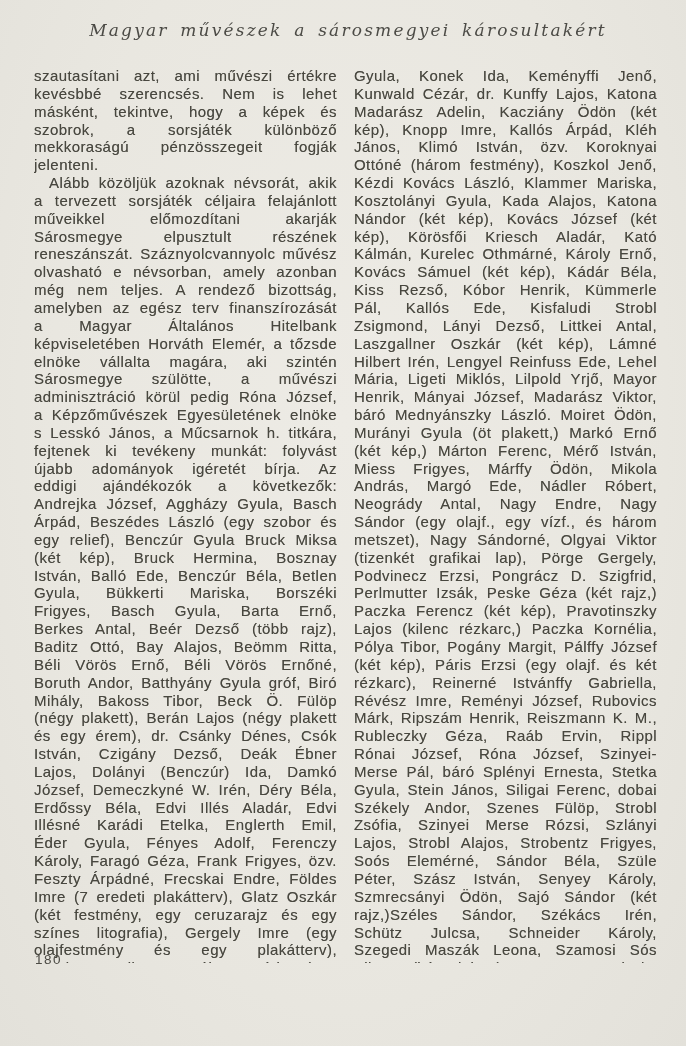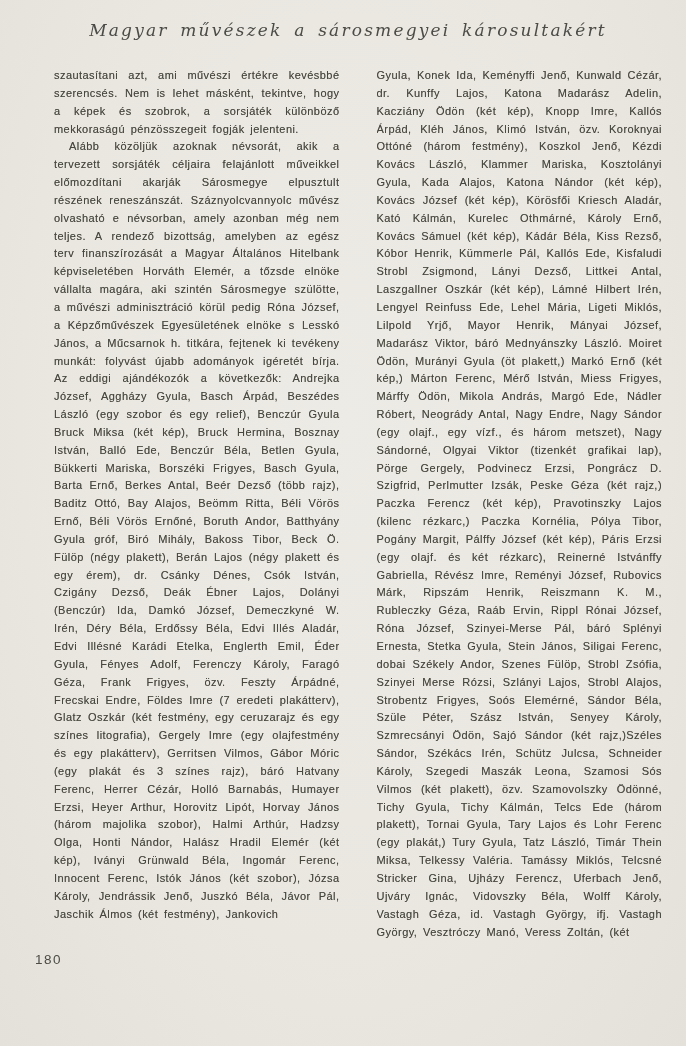--- a/index.html
+++ b/index.html
@@ -35,27 +35,26 @@
   .columns {
     display: flex;
     gap: 17px;
     margin-top: 27px;
   }
   .col {
     width: 303px;
     height: 896px;
     overflow: hidden;
     text-align: justify;
-    font-size: 11px;
+    font-size: 15px;
     line-height: 17.85px;
     letter-spacing: 0.45px;
     word-spacing: 2.2px;
     color: #48473f;
     text-shadow: 0 0 0.4px rgba(70,69,62,0.55);
-    margin-left: 20px;
   }
   .col p {
     margin: 0;
   }
   .col p.indent {
     text-indent: 15px;
   }
   .page-number {
     position: absolute;
     left: 35px;

